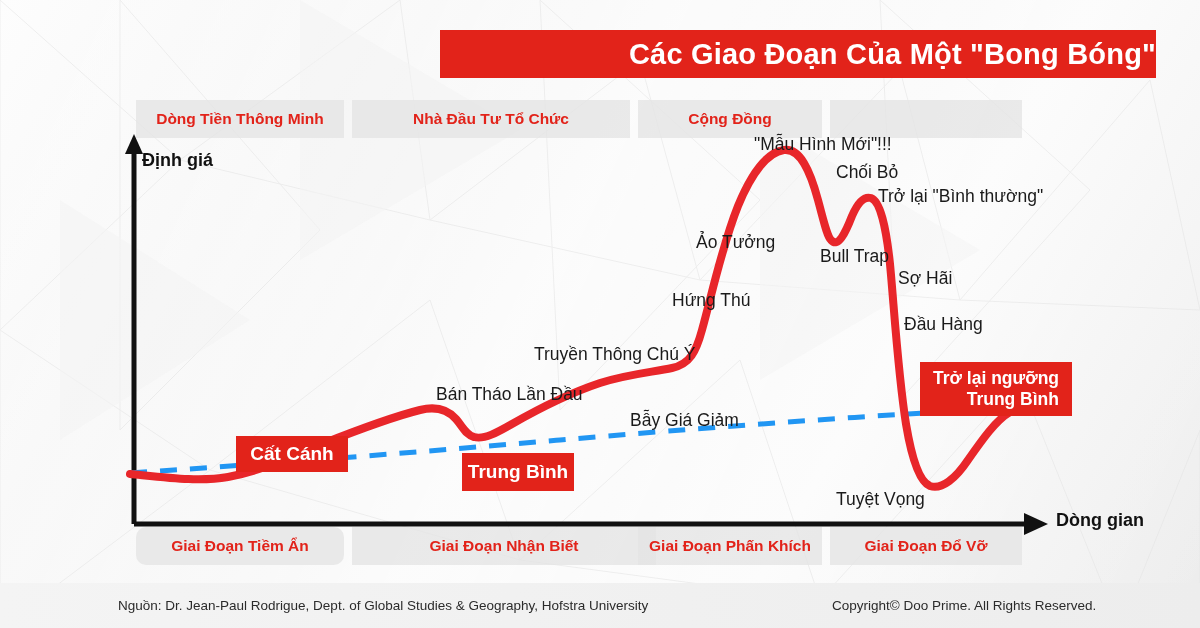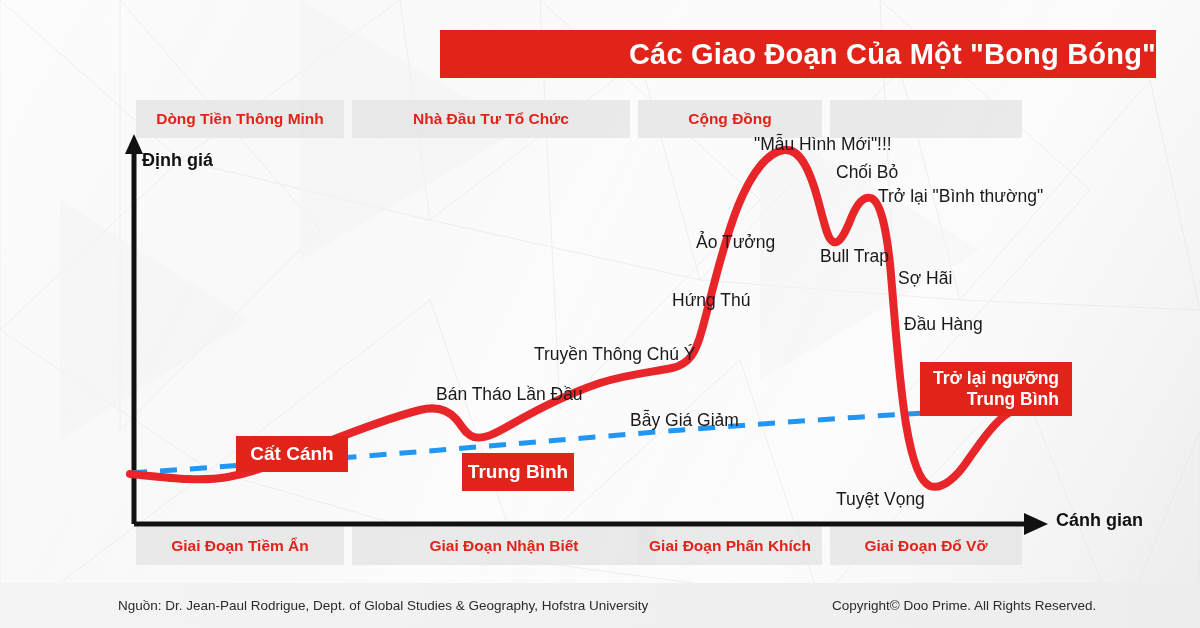--- a/index.html
+++ b/index.html
@@ -120,21 +120,21 @@
   <div class="band band-top" style="left:352px; width:278px;">
     <div class="bl">Nhà Đầu Tư Tổ Chức</div>
   </div>
   <div class="band band-top" style="left:638px; width:184px;">
     <div class="bl">Cộng Đồng</div>
   </div>
   <div class="band band-top" style="left:830px; width:192px;">
     <div class="bl"></div>
   </div>
 
-  <div class="band band-bot" style="left:136px; width:208px;">
+  <div class="band band-bot" style="left:136px; width:208px;border-radius:10px;">
     <div class="bl">Giai Đoạn Tiềm Ẩn</div>
   </div>
   <div class="band band-bot" style="left:352px; width:304px;">
     <div class="bl">Giai Đoạn Nhận Biết</div>
   </div>
   <div class="band band-bot" style="left:638px; width:184px;">
     <div class="bl">Giai Đoạn Phấn Khích</div>
   </div>
   <div class="band band-bot" style="left:830px; width:192px;">
     <div class="bl">Giai Đoạn Đổ Vỡ</div>
@@ -170,21 +170,21 @@
              C 838 248, 845 234, 852 216
              C 858 202, 864 196, 871 198
              C 880 201, 886 226, 890 264
              C 894 306, 898 374, 906 424
              C 912 460, 920 482, 930 486
              C 942 490, 956 478, 968 460
              C 982 440, 996 420, 1010 412" fill="none" stroke="#e8262a" stroke-width="8" stroke-linecap="round" stroke-linejoin="round"></path>
   </svg>
 
   <div class="axis-lbl" style="left:142px; top:150px;">Định giá</div>
-  <div class="axis-lbl" style="left:1056px; top:510px;">Cánh gian</div>
+  <div class="axis-lbl" style="left:1056px; top:510px;">Dòng gian</div>
 
   <div class="anno" style="left:436px; top:384px;">Bán Tháo Lần Đầu</div>
   <div class="anno" style="left:534px; top:344px;">Truyền Thông Chú Ý</div>
   <div class="anno" style="left:630px; top:410px;">Bẫy Giá Giảm</div>
   <div class="anno" style="left:672px; top:290px;">Hứng Thú</div>
   <div class="anno" style="left:696px; top:232px;">Ảo Tưởng</div>
   <div class="anno" style="left:754px; top:134px;">"Mẫu Hình Mới"!!!</div>
   <div class="anno" style="left:836px; top:162px;">Chối Bỏ</div>
   <div class="anno" style="left:878px; top:186px;">Trở lại "Bình thường"</div>
   <div class="anno" style="left:820px; top:246px; text-align:right;">Bull

